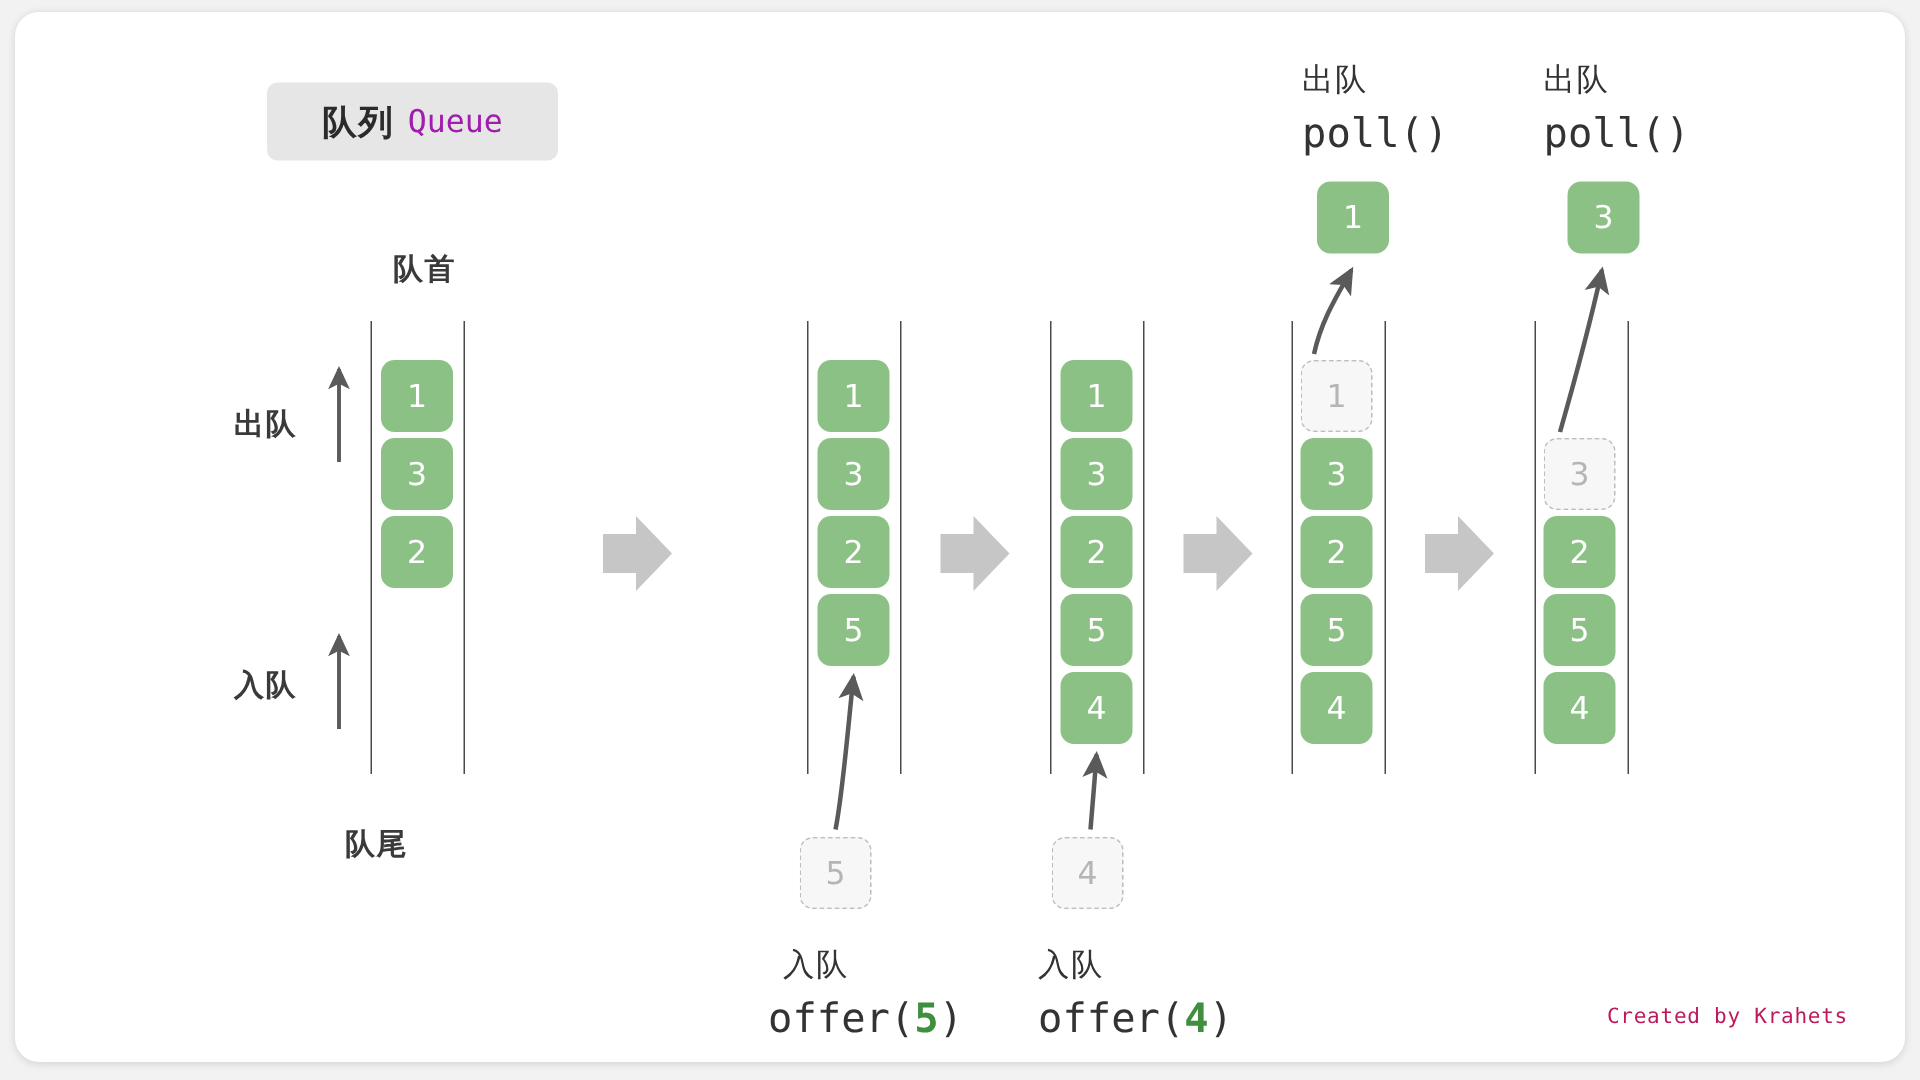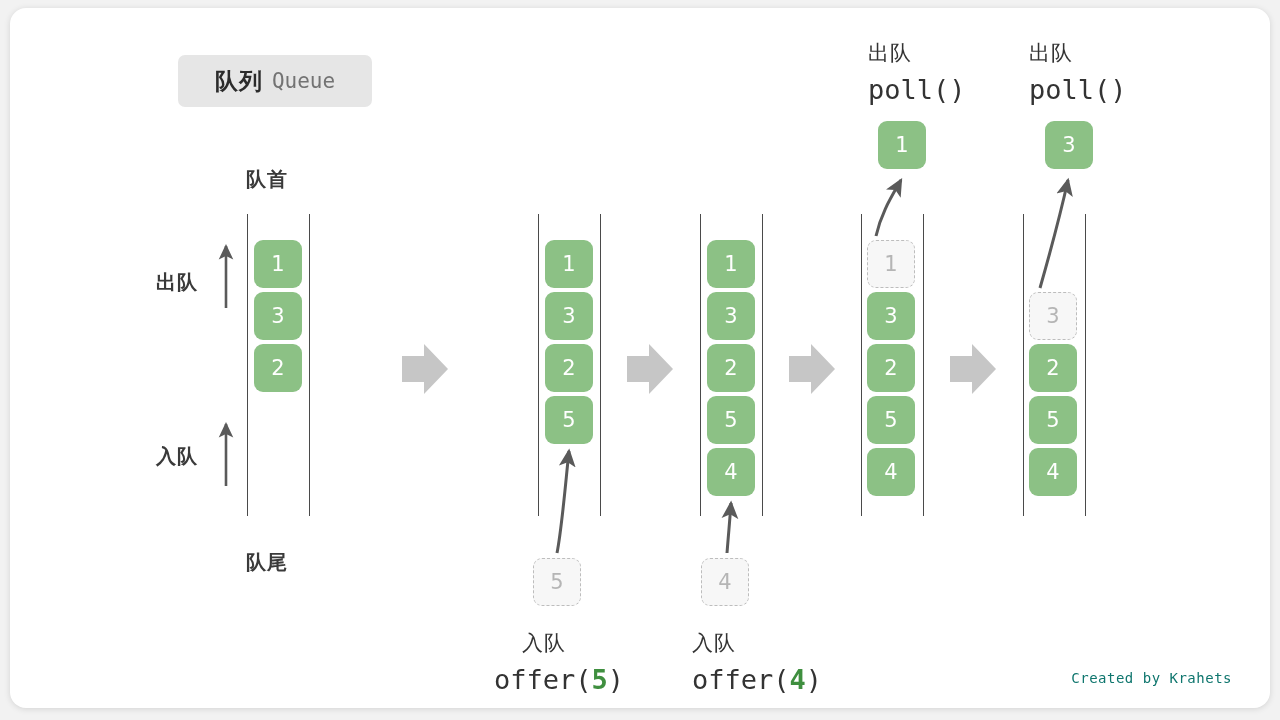--- a/index.html
+++ b/index.html
@@ -42,21 +42,21 @@
   }
   .title-cn {
     font-size: 23px;
     font-weight: bold;
     color: #2b2b2b;
     letter-spacing: 1px;
   }
   .title-en {
     font-family: "DejaVu Sans Mono", monospace;
     font-size: 21px;
-    color: #737373;
+    color: #a21caf;
   }
 
   
   .lbl {
     position: absolute;
     white-space: nowrap;
     color: #3a3a3a;
     font-family: Liberation Mono, monospace;
   }
   .lbl-cn-bold {
@@ -112,37 +112,37 @@
     height: 720px;
     pointer-events: none;
   }
 
   .credit {
     position: absolute;
     right: 38px;
     bottom: 22px;
     font-family: "DejaVu Sans Mono", monospace;
     font-size: 14px;
-    color: #0f766e;
+    color: #be185d;
     letter-spacing: 0.5px;
   }
 </style>
 </head>
 <body>
 
 <div id="stage">
   <div id="card">
 
     <div class="title-chip">
       <span class="title-cn">队列</span>
       <span class="title-en">Queue</span>
     </div>
 
-    <div class="lbl lbl-cn-bold" style="left:236px; top:158px;">队首</div>
-    <div class="lbl lbl-cn-bold" style="left:236px; top:541px;">队尾</div>
+    <div class="lbl lbl-cn-bold" style="left:252px; top:158px;">队首</div>
+    <div class="lbl lbl-cn-bold" style="left:220px; top:541px;">队尾</div>
     <div class="lbl lbl-cn-bold" style="left:146px; top:261px;">出队</div>
     <div class="lbl lbl-cn-bold" style="left:146px; top:435px;">入队</div>
 
     <div class="rail" style="left:237px; top:206px; height:302px;"></div>
     <div class="rail" style="left:299px; top:206px; height:302px;"></div>
 
     <div class="cell" style="left:244px; top:232px;">1</div>
     <div class="cell" style="left:244px; top:284px;">3</div>
     <div class="cell" style="left:244px; top:336px;">2</div>
 
@@ -150,21 +150,21 @@
     <div class="rail" style="left:590px; top:206px; height:302px;"></div>
 
     <div class="cell" style="left:535px; top:232px;">1</div>
     <div class="cell" style="left:535px; top:284px;">3</div>
     <div class="cell" style="left:535px; top:336px;">2</div>
     <div class="cell" style="left:535px; top:388px;">5</div>
 
     <div class="cell ghost" style="left:523px; top:550px;">5</div>
 
     <div class="lbl lbl-cn" style="left:512px; top:621px;">入队</div>
-    <div class="lbl lbl-mono" style="left:484px; top:656px;"><span>offer(</span><span class="num">5</span><span>)</span></div>
+    <div class="lbl lbl-mono" style="left:502px; top:656px;"><span>offer(</span><span class="num">5</span><span>)</span></div>
 
     <div class="rail" style="left:690px; top:206px; height:302px;"></div>
     <div class="rail" style="left:752px; top:206px; height:302px;"></div>
 
     <div class="cell" style="left:697px; top:232px;">1</div>
     <div class="cell" style="left:697px; top:284px;">3</div>
     <div class="cell" style="left:697px; top:336px;">2</div>
     <div class="cell" style="left:697px; top:388px;">5</div>
     <div class="cell" style="left:697px; top:440px;">4</div>
 

